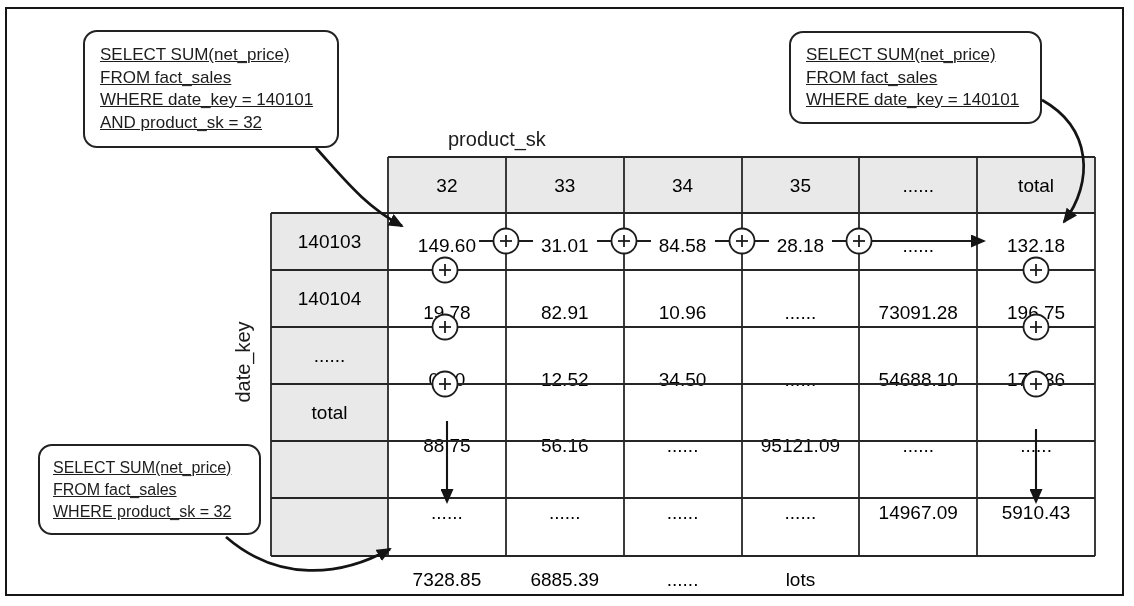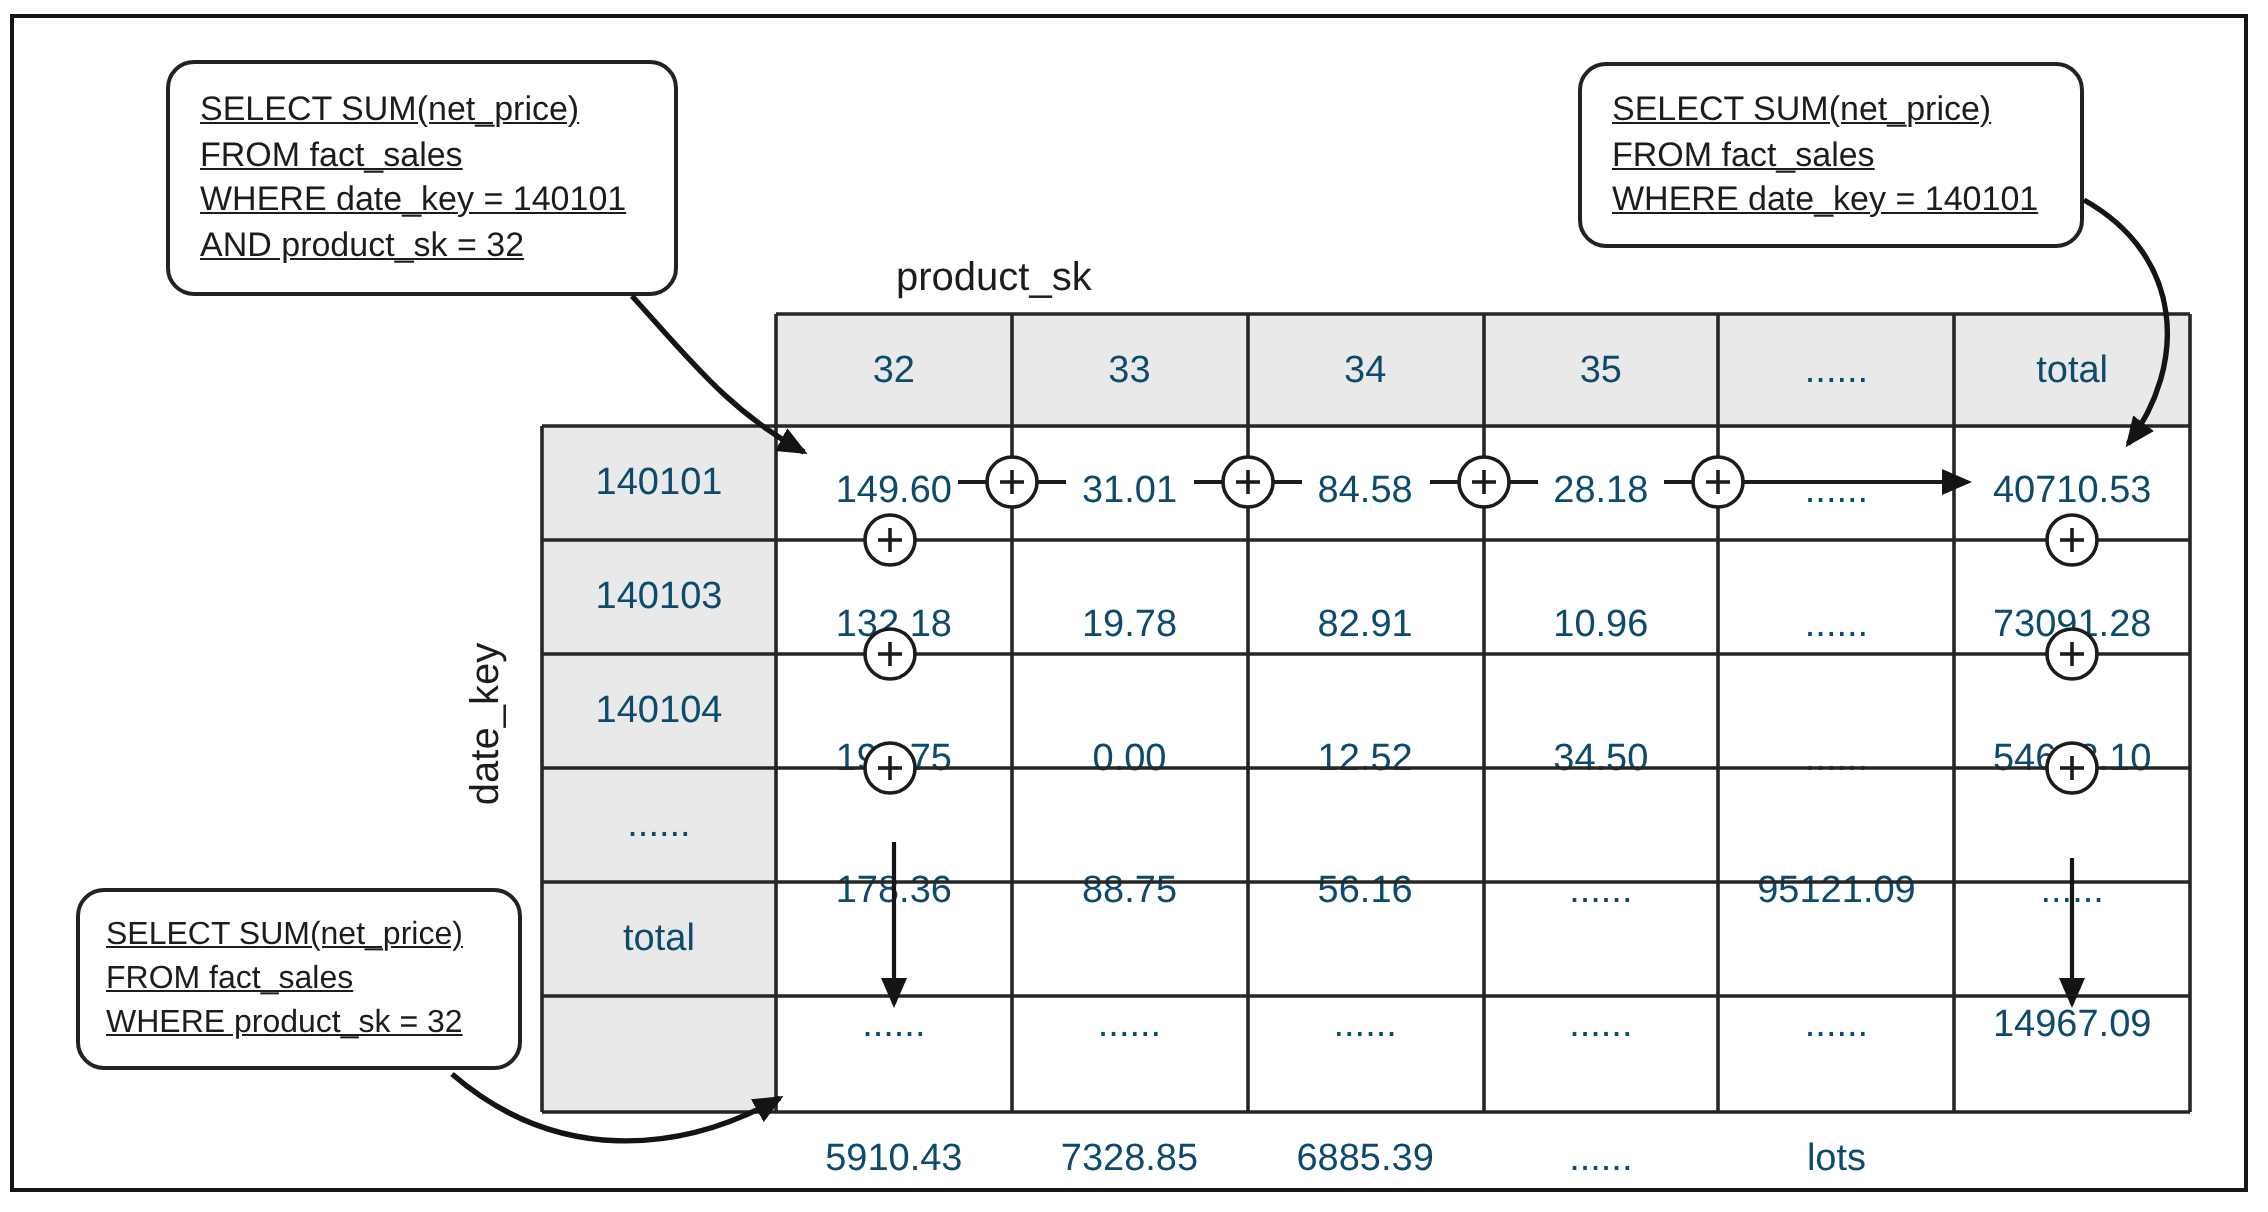--- a/index.html
+++ b/index.html
@@ -32,21 +32,21 @@
   .row-headers{
     position:absolute;left:271px;top:213px;width:117px;height:343px;
     display:grid;grid-template-rows:repeat(6,1fr);z-index:1;background:#e9e9e9;
   }
   .body-grid{
     position:absolute;left:388px;top:213px;width:707px;height:400px;
     display:grid;grid-template-columns:repeat(6,1fr);grid-template-rows:repeat(6,1fr);z-index:1;
   }
   .cell{
     display:flex;align-items:center;justify-content:center;
-    font-size:19px;color:#0c4a6e;overflow:hidden;white-space:nowrap;
+    font-size:19px;color:#000000;overflow:hidden;white-space:nowrap;
   }
   svg.overlay{position:absolute;left:0;top:0;z-index:4;pointer-events:none;}
 </style>
 </head>
 <body>
 
 <div class="stage">
   <div class="frame"></div>
 
   <div class="callout co-tl">
@@ -72,34 +72,32 @@
   <div class="col-headers">
     <div class="cell">32</div>
     <div class="cell">33</div>
     <div class="cell">34</div>
     <div class="cell">35</div>
     <div class="cell">......</div>
     <div class="cell">total</div>
   </div>
 
   <div class="row-headers">
-    <div class="cell">140101</div>
     <div class="cell">140103</div>
     <div class="cell">140104</div>
     <div class="cell">......</div>
     <div class="cell">total</div>
   </div>
 
   <div class="body-grid">
     <div class="cell">149.60</div>
     <div class="cell">31.01</div>
     <div class="cell">84.58</div>
     <div class="cell">28.18</div>
     <div class="cell">......</div>
-    <div class="cell">40710.53</div>
     <div class="cell">132.18</div>
     <div class="cell">19.78</div>
     <div class="cell">82.91</div>
     <div class="cell">10.96</div>
     <div class="cell">......</div>
     <div class="cell">73091.28</div>
     <div class="cell">196.75</div>
     <div class="cell">0.00</div>
     <div class="cell">12.52</div>
     <div class="cell">34.50</div>

